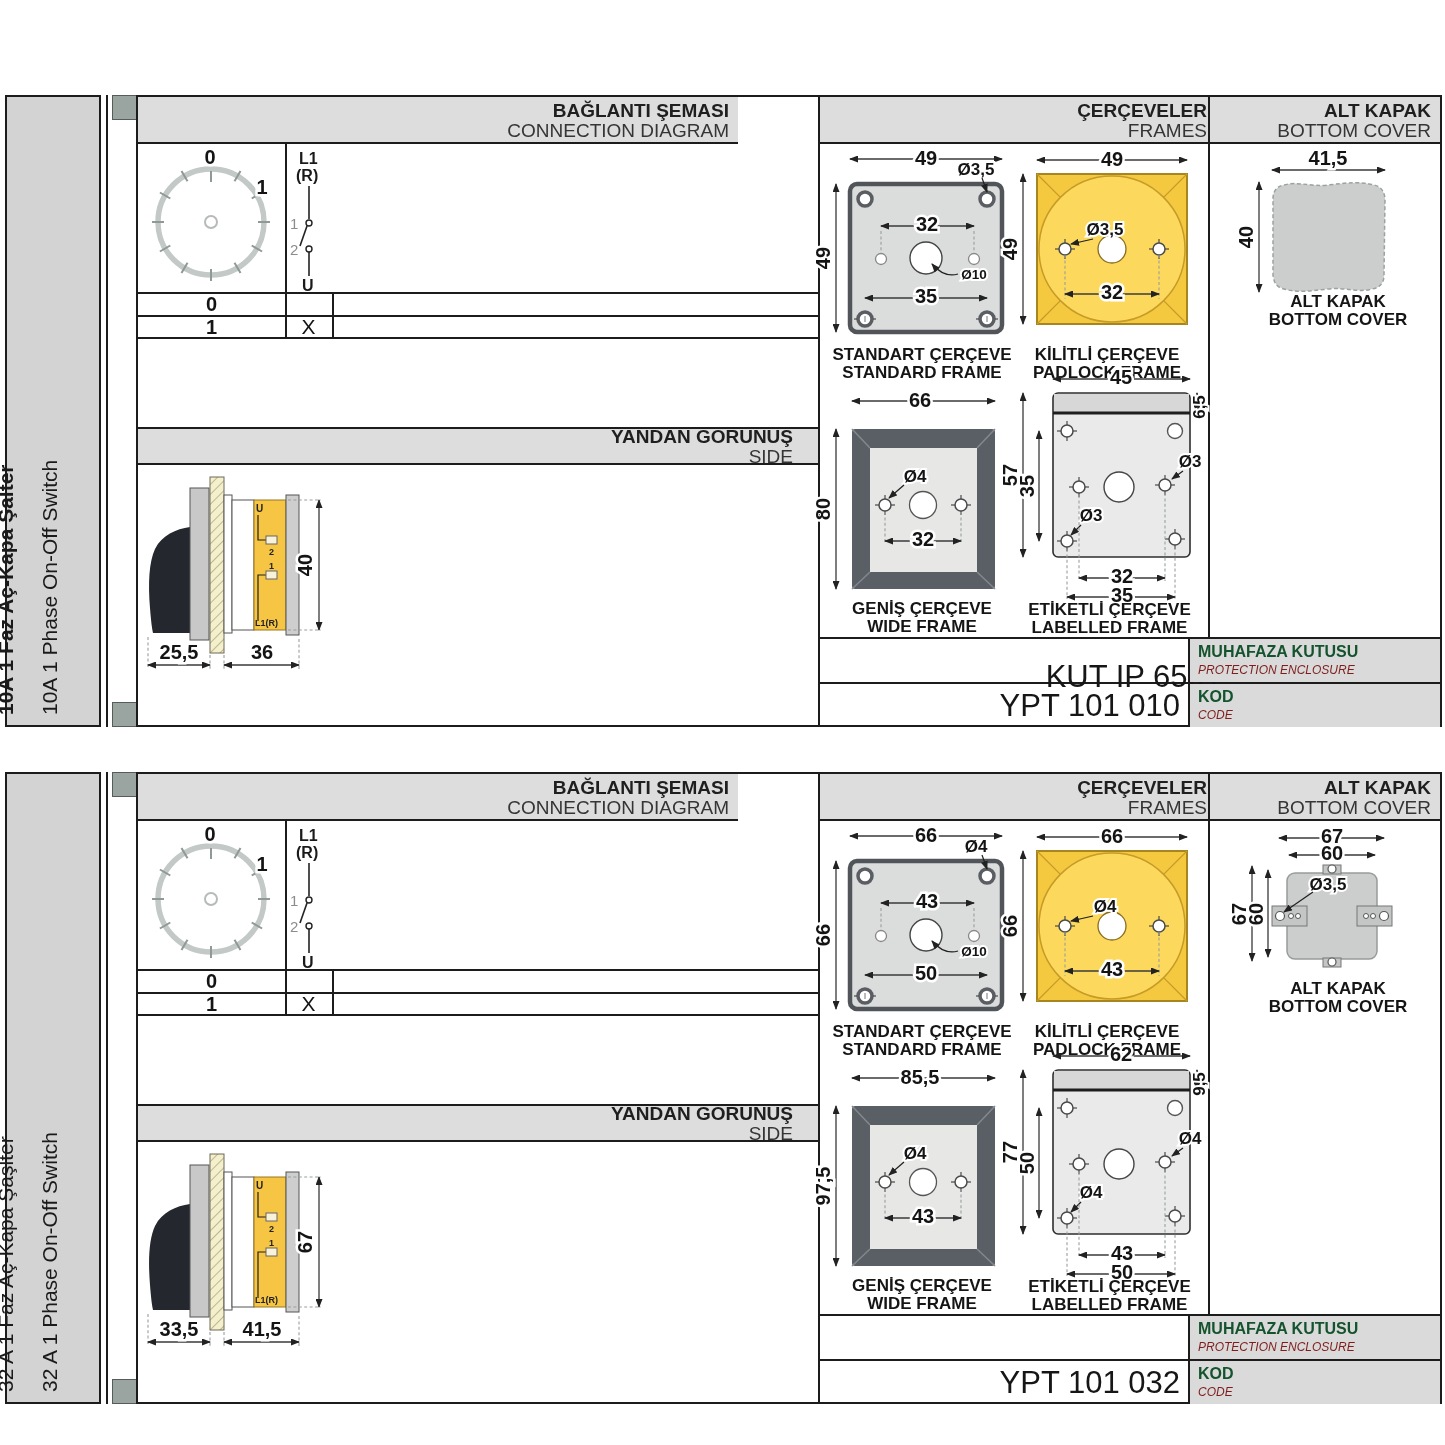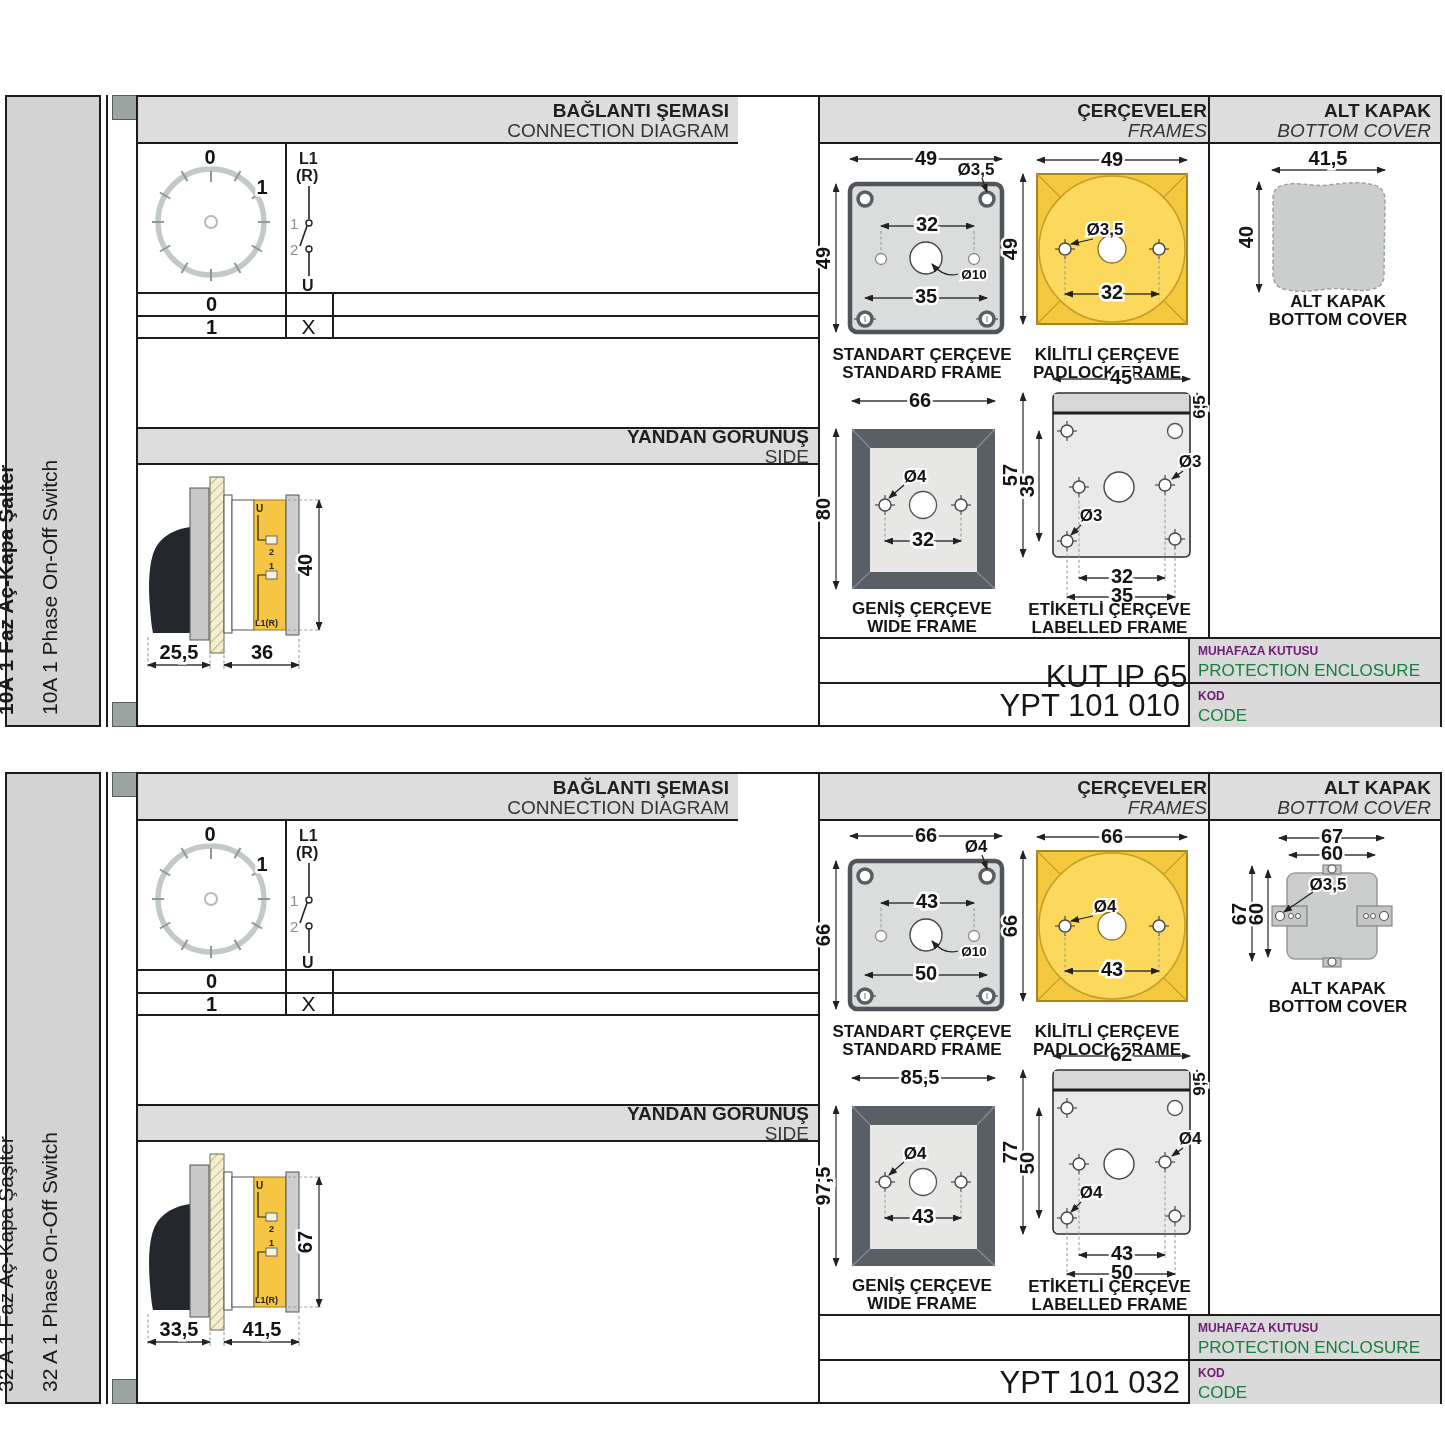--- a/index.html
+++ b/index.html
@@ -28,21 +28,21 @@
   .main{position:absolute;left:131px;top:0;width:1306px;height:100%;background:#fff;
         border:2px solid #1c1c1c;box-sizing:border-box}
   .hdr{position:absolute;top:0;height:47px;background:#dcdddc;border-bottom:2px solid #1c1c1c;
        box-sizing:border-box;display:flex;flex-direction:column;justify-content:center;
        align-items:flex-end;padding-right:9px}
   .hdr-conn{left:0;width:600px}
   .hdr-frames{left:680px;width:398px}
   .hdr-cover{left:1070px;width:232px}
   .h-tr{font-weight:700;font-size:19px;line-height:21px;color:#1f1f1f}
   .h-en{font-size:19px;line-height:19px;color:#353535}
-  .it{font-style:italic}
+  .it{}
 
   .vl,.hl{position:absolute;background:#1c1c1c}
   .vl{width:2px}.hl{height:2px}
   .vl-frames{left:680px;top:0;height:628px}
   .vl-cover{left:1070px;top:0;height:540px}
   .vl-dial{left:147px;top:47px;height:193px}
   .vl-mark{left:194px;top:195px;height:47px}
   .hl-r0{left:0;top:195px;width:680px}
   .hl-r1{left:0;top:218px;width:680px}
   .hl-r2{left:0;top:240px;width:680px}
@@ -51,34 +51,34 @@
 
   .cell{position:absolute;display:flex;align-items:center;justify-content:center;
         font-weight:700;font-size:20px;color:#141414}
   .c-p0{left:0;top:197px;width:147px;height:21px}
   .c-p1{left:0;top:220px;width:147px;height:20px}
   .c-x{left:147px;top:220px;width:47px;height:20px;font-weight:400;font-size:21px}
 
   .sidehdr{position:absolute;left:0;top:330px;width:680px;height:38px;background:#dcdddc;
            border-top:2px solid #1c1c1c;border-bottom:2px solid #1c1c1c;box-sizing:border-box;
            display:flex;flex-direction:column;justify-content:center;align-items:flex-end;
-           padding-right:9px}
+           padding-right:25px}
 
   .cap{position:absolute;text-align:center;font-weight:700;font-size:17px;
        line-height:17.5px;color:#151515}
 
   .code-big{position:absolute;display:flex;align-items:center;justify-content:flex-end;
             padding-right:8px;box-sizing:border-box;font-size:31px;color:#161616}
   .cb1{left:680px;top:558px;width:412px;height:43px}
   .cb2{left:680px;top:587px;width:370px;height:43px}
   .code-info{position:absolute;left:1050px;width:252px;background:#d9dad9;
              border-left:2px solid #1c1c1c;box-sizing:border-box;padding:3px 0 0 8px}
   .ci1{top:542px;height:43px}.ci2{top:587px;height:43px}
-  .ci-tr{font-weight:700;font-size:12px;line-height:19px;color:#701a75}
-  .ci-en{font-size:17px;line-height:19px;color:#15803d}
+  .ci-tr{font-weight:700;font-size:16px;line-height:19px;color:#14532d}
+  .ci-en{font-style:italic;font-size:12px;line-height:19px;color:#7f1d1d}
 
   svg{position:absolute;overflow:visible}
   svg text{font-family:"Liberation Sans",sans-serif}
   .dt{font-size:20px;font-weight:700;fill:#141414;text-anchor:middle;
       paint-order:stroke;stroke:#fff;stroke-width:5px}
   .dts{font-size:17px;font-weight:700;fill:#141414;text-anchor:middle;
       paint-order:stroke;stroke:#fff;stroke-width:4px}
   .dtx{font-size:13.5px;font-weight:700;fill:#141414;text-anchor:middle;
       paint-order:stroke;stroke:#fff;stroke-width:4px}
   .dimln{stroke:#3a3a3a;stroke-width:1.3}

